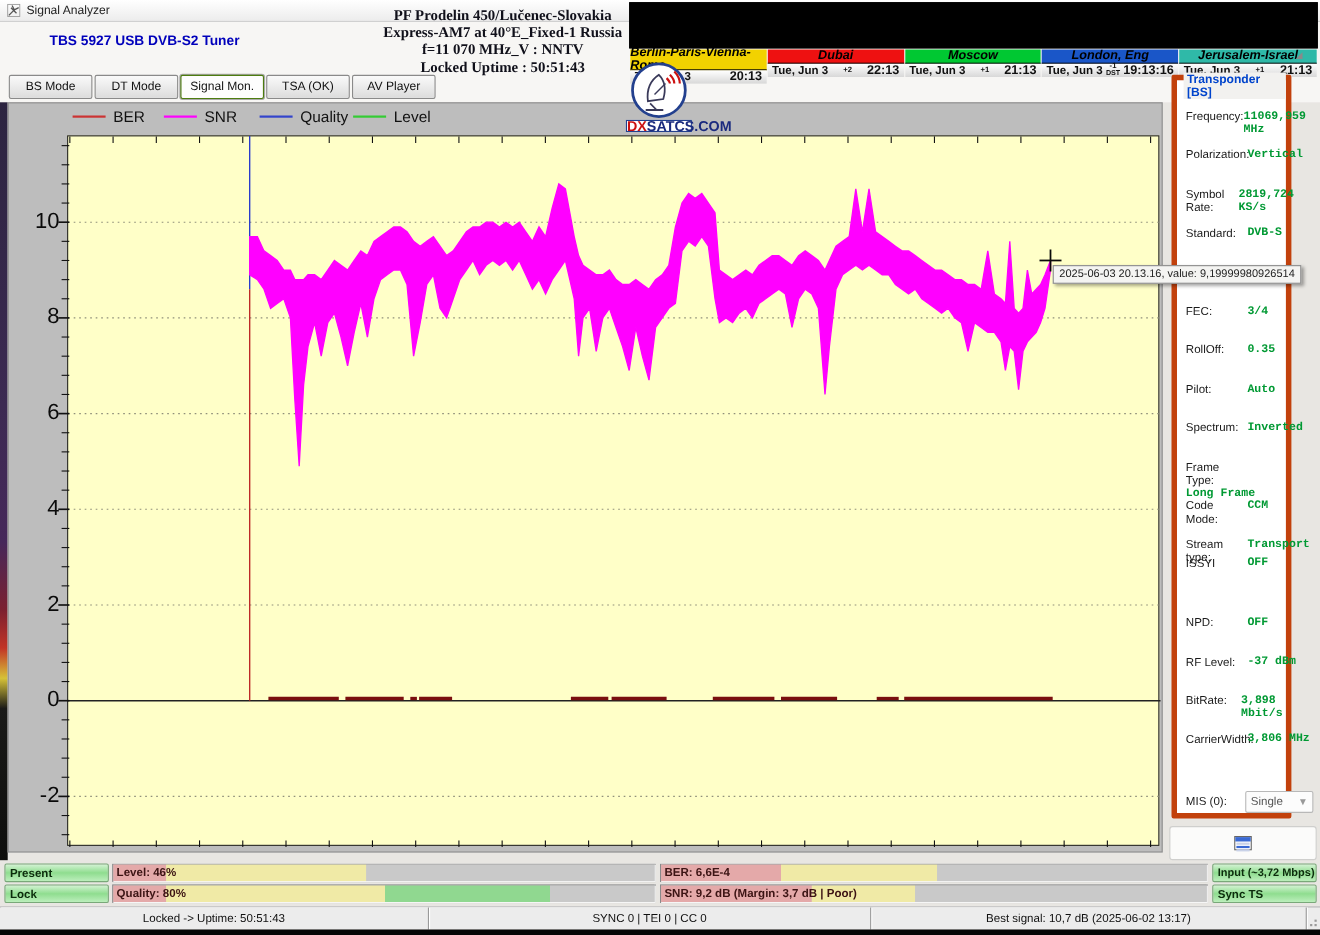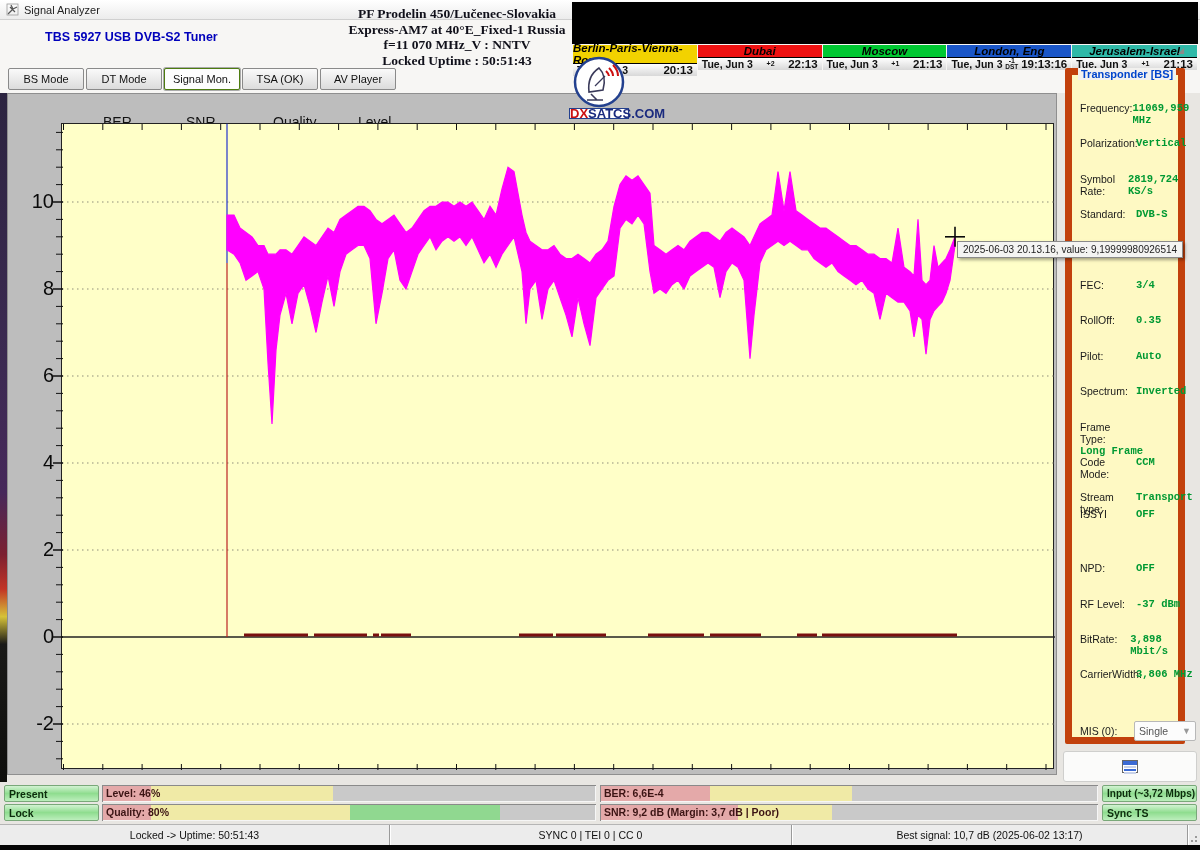--- a/index.html
+++ b/index.html
@@ -40,36 +40,36 @@
 
   
   .logo { position:absolute; left:569px; top:56px; width:60px; height:62px; z-index:5; text-align:center; }
   .logo .cap { margin-top:-4px; background:#fff; border:1px solid #23408e; font-size:13px; font-weight:bold; line-height:9px; }
   .logo .cap .dx { color:#cc1111; } .logo .cap .rest { color:#1a2a7e; }
 
   
   .chart-region { position:absolute; left:7px; top:93px; width:1050px; height:682px;
     background:#bdbdbd; border:1px solid #8f8f8f; }
   .legend { position:absolute; left:0; top:0; width:100%; height:26px; }
-  .legend-item { position:absolute; top:4px; display:flex; align-items:flex-end; gap:7px;margin-top:16px; }
+  .legend-item { position:absolute; top:4px; display:flex; align-items:center; gap:7px; }
   .legend-line { width:30px; height:0; border-top:2px solid #000; }
   .legend-label { font-size:14px; color:#111; }
   .plot { position:absolute; left:53px; top:29px; width:993px; height:646px; background:#ffffc8; border:1px solid #222; }
   .plot svg { position:absolute; left:0; top:0; overflow:visible; }
   .ylab { position:absolute; left:4px; width:42px; text-align:right; font-size:20px; color:#0a0a0a; line-height:22px; }
   .left-strip { position:absolute; left:0; top:93px; width:7px; height:689px;
     background:linear-gradient(#2c2440 0%, #3c2a52 40%, #46285a 58%, #7c2030 67%, #c23426 72%, #d6c238 76%, #1a1a18 80%, #0e0e0c 100%); }
 
   
   .tooltip { position:absolute; left:957px; top:241px; z-index:60; background:#f4f4f2; border:1px solid #8a8a8a;
     box-shadow:2px 2px 3px rgba(0,0,0,.35); font-size:10px; color:#222; padding:2px 5px; white-space:nowrap; }
 
   
-  .tpanel { position:absolute; left:1065px; top:68px; width:120px; height:676px;
-    background:#fef9c3; border:7px solid #c2410c; border-radius:2px; }
+  .tpanel { position:absolute; left:1065px; top:68px; width:109px; height:676px;
+    background:#ffffff; border:5px solid #c2410c; border-radius:2px; }
   .tpanel .ptitle { position:absolute; left:6px; top:-7px; background:#f2f1ef; padding:0 3px;
     font-size:11px; font-weight:bold; color:#0044cc; }
   .trow { position:absolute; left:8px; width:118px; display:flex; }
   .trow .tl { font-size:10.5px; color:#1a1a1a; width:56px; }
   .trow .tv { font-size:10.5px; font-weight:bold; color:#009933;font-family:Liberation Mono, monospace; }
   .mis-row { position:absolute; left:8px; top:646px; width:118px; display:flex; align-items:center; }
   .mis-label { font-size:10.5px; color:#1a1a1a; width:54px; }
   .mis-select { width:62px; height:20px; background:#fcfcfc; border:1px solid #b8b8b8; border-radius:2px;
     font-size:10.5px; color:#555; display:flex; align-items:center; padding:0 4px; justify-content:space-between; }
   .mis-select .chev { color:#999; font-size:9px; }

